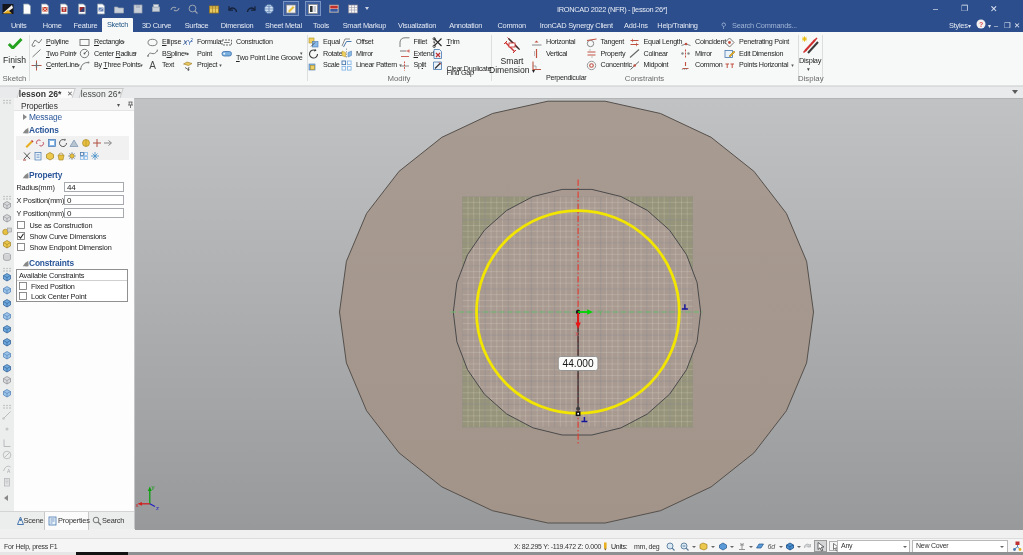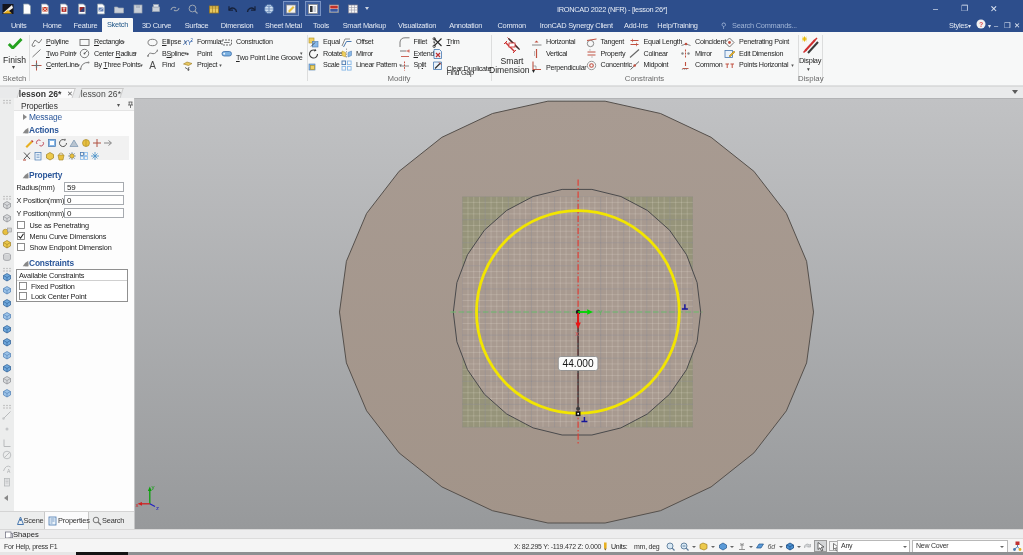--- a/index.html
+++ b/index.html
@@ -260,21 +260,21 @@
           <circle cx="1" cy="8" r="0.9" fill="#888"></circle>
           <circle cx="10.5" cy="2.5" r="0.9" fill="#888"></circle>
         </svg>
         <span class="lb" style="position:absolute;left:13px;top:0.5px">B<u style="text-decoration-thickness:0.5px">S</u>pline</span>
         <span class="dd" style="position:absolute;left:37.36px;top:2px">▾</span>
       </div>
 <div class="ritem" style="left:147px;top:28.0px">
         <svg style="position:absolute;left:0;top:0" width="11" height="11" viewBox="0 0 11 11">
           <text x="5.5" y="9" font-size="10" text-anchor="middle" fill="#4a4a4a" font-family="Liberation Sans">A</text>
         </svg>
-        <span class="lb" style="position:absolute;left:13px;top:0.5px">Find</span>
+        <span class="lb" style="position:absolute;left:13px;top:0.5px">Text</span>
       </div>
 <div class="ritem" style="left:182px;top:5.0px">
         <svg style="position:absolute;left:0;top:0" width="11" height="11" viewBox="0 0 11 11">
           <text x="1" y="8" font-size="7" fill="#3a6ab0" font-style="italic">XY</text>
           <text x="8.5" y="5" font-size="4.5" fill="#3a6ab0">2</text>
         </svg>
         <span class="lb" style="position:absolute;left:13px;top:0.5px">Formula</span>
       </div>
 <div class="ritem" style="left:182px;top:16.5px">
         <svg style="position:absolute;left:0;top:0" width="11" height="11" viewBox="0 0 11 11">
@@ -410,21 +410,21 @@
           <path d="M5.5 1 v9" stroke="#c05040" stroke-width="1.2"></path>
           <path d="M3.5 3 v5" stroke="#aaa" stroke-width="0.8"></path>
         </svg>
         <span class="lb" style="position:absolute;left:13px;top:0.5px">Vertical</span>
       </div>
 <div class="ritem" style="left:531px;top:28.0px">
         <svg style="position:absolute;left:0;top:0" width="11" height="11" viewBox="0 0 11 11">
           <path d="M2 1.5 V9.5 H10" fill="none" stroke="#c05040" stroke-width="1.1"></path>
           <path d="M2 6 h3 V9.5" fill="none" stroke="#888" stroke-width="0.7"></path>
         </svg>
-        <span class="lb" style="position:absolute;left:13px;top:3px">Perpendicular</span>
+        <span class="lb" style="position:absolute;left:13px;top:13px">Perpendicular</span>
       </div>
 <div class="ritem" style="left:585.5px;top:5.0px">
         <svg style="position:absolute;left:0;top:0" width="11" height="11" viewBox="0 0 11 11">
           <circle cx="4.5" cy="6.5" r="3.2" fill="none" stroke="#888" stroke-width="1"></circle>
           <path d="M1 3.5 L10.5 2" stroke="#c05040" stroke-width="1"></path>
         </svg>
         <span class="lb" style="position:absolute;left:13.0px;top:0.5px">Tangent</span>
       </div>
 <div class="ritem" style="left:585.5px;top:16.5px">
         <svg style="position:absolute;left:0;top:0" width="11" height="11" viewBox="0 0 11 11">
@@ -696,34 +696,34 @@
           <rect x="5.5" y="1.5" width="3" height="3" fill="none" stroke="#88b8e8" stroke-width="0.8"></rect>
           <rect x="1.5" y="5.5" width="3" height="3" fill="none" stroke="#88b8e8" stroke-width="0.8"></rect>
           <rect x="5.5" y="5.5" width="3" height="3" fill="none" stroke="#88b8e8" stroke-width="0.8"></rect>
         </svg>
 <svg class="abs" style="left:75.8px;top:53px" width="10" height="10" viewBox="0 0 10 10">
           <path d="M5 1 v8 M1 5 h8 M2.5 2.5 l5 5 M7.5 2.5 l-5 5" stroke="#4890c8" stroke-width="0.8"></path>
         </svg>
 <div class="abs" style="left:8px;top:74.5px;width:0;height:0;border-left:3px solid transparent;border-top:3px solid transparent;border-right:4px solid #888;border-bottom:4px solid #888;transform:scale(0.8)"></div>
 <div class="abs bluehdr" style="left:15px;top:72px;font-size:8.4px;font-weight:bold">Property</div>
 <div class="pl" style="left:2.5px;top:85.5px">Radius(mm)</div>
-<div class="pfield" style="left:50px;top:84.5px;width:60px">59</div>
+<div class="pfield" style="left:50px;top:84.5px;width:60px">44</div>
 <div class="pl" style="left:2.5px;top:98.5px">X Position(mm)</div>
 <div class="pfield" style="left:50px;top:97.5px;width:60px">0</div>
 <div class="pl" style="left:2.5px;top:111.5px">Y Position(mm)</div>
 <div class="pfield" style="left:50px;top:110.5px;width:60px">0</div>
 <svg class="abs" style="left:3px;top:123.5px" width="8" height="8" viewBox="0 0 8 8">
           <rect x="0.5" y="0.5" width="7" height="7" fill="#fff" stroke="#707070" stroke-width="0.8"></rect>
         </svg>
-<div class="pl" style="left:15.5px;top:123.5px">Use as Penetrating</div>
+<div class="pl" style="left:15.5px;top:123.5px">Use as Construction</div>
 <svg class="abs" style="left:3px;top:134.5px" width="8" height="8" viewBox="0 0 8 8">
           <rect x="0.5" y="0.5" width="7" height="7" fill="#fff" stroke="#707070" stroke-width="0.8"></rect>
           <path d="M1.5 4 l2 2.2 3-4.5" stroke="#222" stroke-width="1.1" fill="none"></path>
         </svg>
-<div class="pl" style="left:15.5px;top:134.5px">Menu Curve Dimensions</div>
+<div class="pl" style="left:15.5px;top:134.5px">Show Curve Dimensions</div>
 <svg class="abs" style="left:3px;top:145.5px" width="8" height="8" viewBox="0 0 8 8">
           <rect x="0.5" y="0.5" width="7" height="7" fill="#fff" stroke="#707070" stroke-width="0.8"></rect>
         </svg>
 <div class="pl" style="left:15.5px;top:145.5px">Show Endpoint Dimension</div>
 <div class="abs" style="left:8px;top:162px;width:0;height:0;border-left:3px solid transparent;border-top:3px solid transparent;border-right:4px solid #888;border-bottom:4px solid #888;transform:scale(0.8)"></div>
 <div class="abs bluehdr" style="left:15px;top:160px;font-size:8.4px;font-weight:bold">Constraints</div>
 <div class="abs" style="left:1.5px;top:171px;width:112px;height:33px;background:#fff;border:1px solid #909090"></div>
 <div class="pl" style="left:5px;top:173.5px">Available Constraints</div>
 <div class="abs" style="left:2.5px;top:182.5px;width:110px;height:1px;background:#d0d0d0"></div>
 <svg class="abs" style="left:4.5px;top:184.5px" width="8" height="8" viewBox="0 0 8 8">
@@ -799,28 +799,20 @@
           <path d="M2.5 3 h4 M2.5 5 h4 M2.5 7 h2" stroke="#4878b0" stroke-width="0.7"></path>
         </svg>
 <div class="abs" style="left:58px;top:4.5px">Properties</div>
 <svg class="abs" style="left:92px;top:4px" width="10" height="10" viewBox="0 0 10 10">
           <circle cx="4" cy="4" r="2.8" fill="none" stroke="#777" stroke-width="1"></circle>
           <path d="M6 6 l3 3" stroke="#777" stroke-width="1.2"></path>
         </svg>
 <div class="abs" style="left:102px;top:4.5px">Search</div>
 </div>
 </div>
-<div id="shapesbar" class="abs">
-<svg class="abs" style="left:5px;top:1px" width="8" height="8" viewBox="0 0 8 8">
-        <rect x="0.5" y="1" width="5.5" height="6" fill="#fff" stroke="#667" stroke-width="0.7"></rect>
-        <path d="M6 2.5 h1.5 v4.5 h-4" fill="none" stroke="#667" stroke-width="0.7"></path>
-      </svg>
-<div class="abs" style="left:13px;top:0.5px">Shapes</div>
-<div class="abs" style="left:0;top:8.5px;width:160px;height:1px;background:#c8c8c8"></div>
-</div>
 <div id="status" class="abs">
 <div class="s" style="left:4px">For Help, press F1</div>
 <div class="s" style="left:514px">X: 82.295 Y: -119.472 Z: 0.000</div>
 <svg class="abs" style="left:601px;top:3px" width="8" height="9" viewBox="0 0 8 9">
         <rect x="3" y="0.5" width="2.6" height="6" fill="#e8b020"></rect>
         <path d="M3 6.5 L4.3 8.5 L5.6 6.5 Z" fill="#806010"></path>
       </svg>
 <div class="s" style="left:611px;color:#222">Units:</div>
 <div class="s" style="left:634px">mm, deg</div>
 <svg class="abs" style="left:666px;top:3px" width="9" height="9" viewBox="0 0 9 9">

